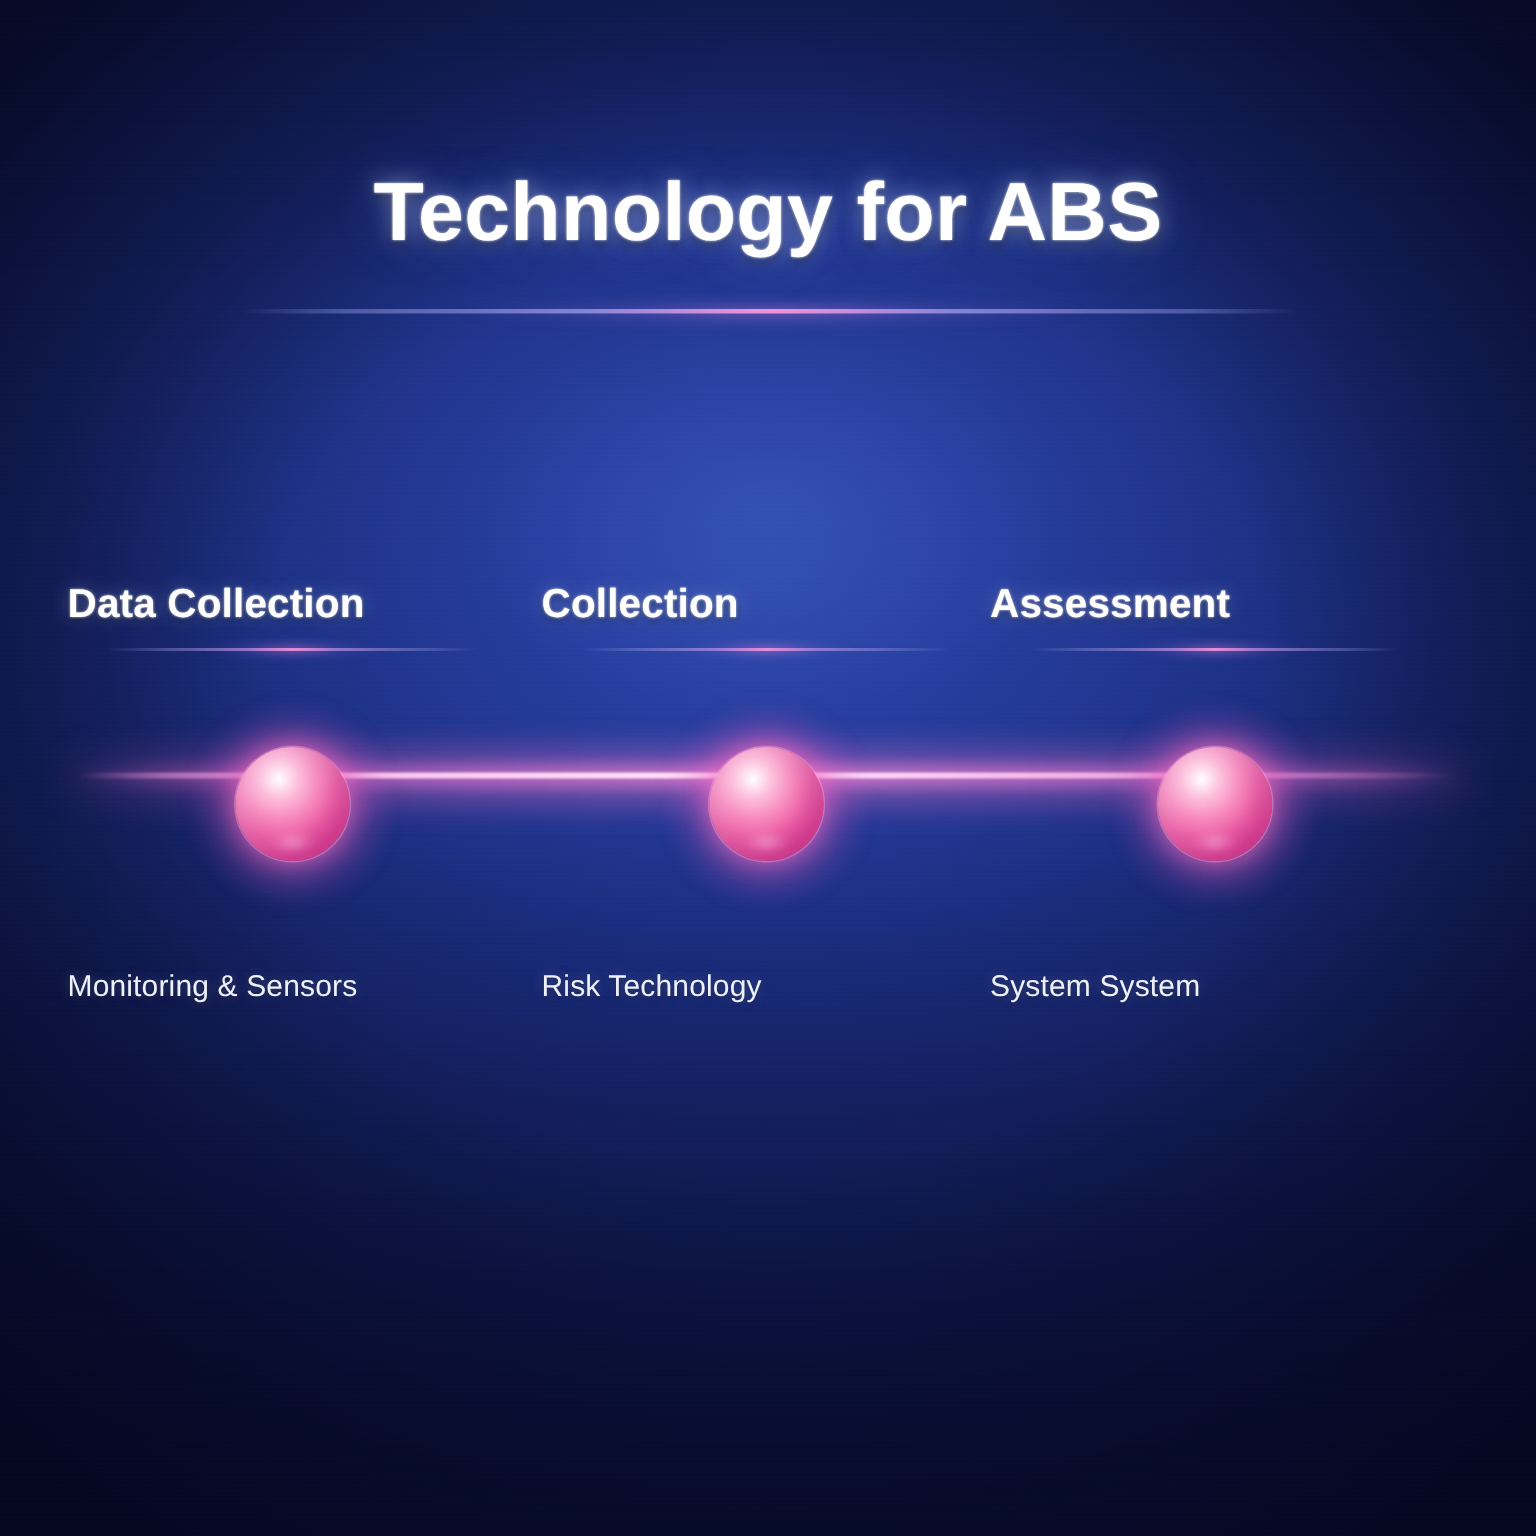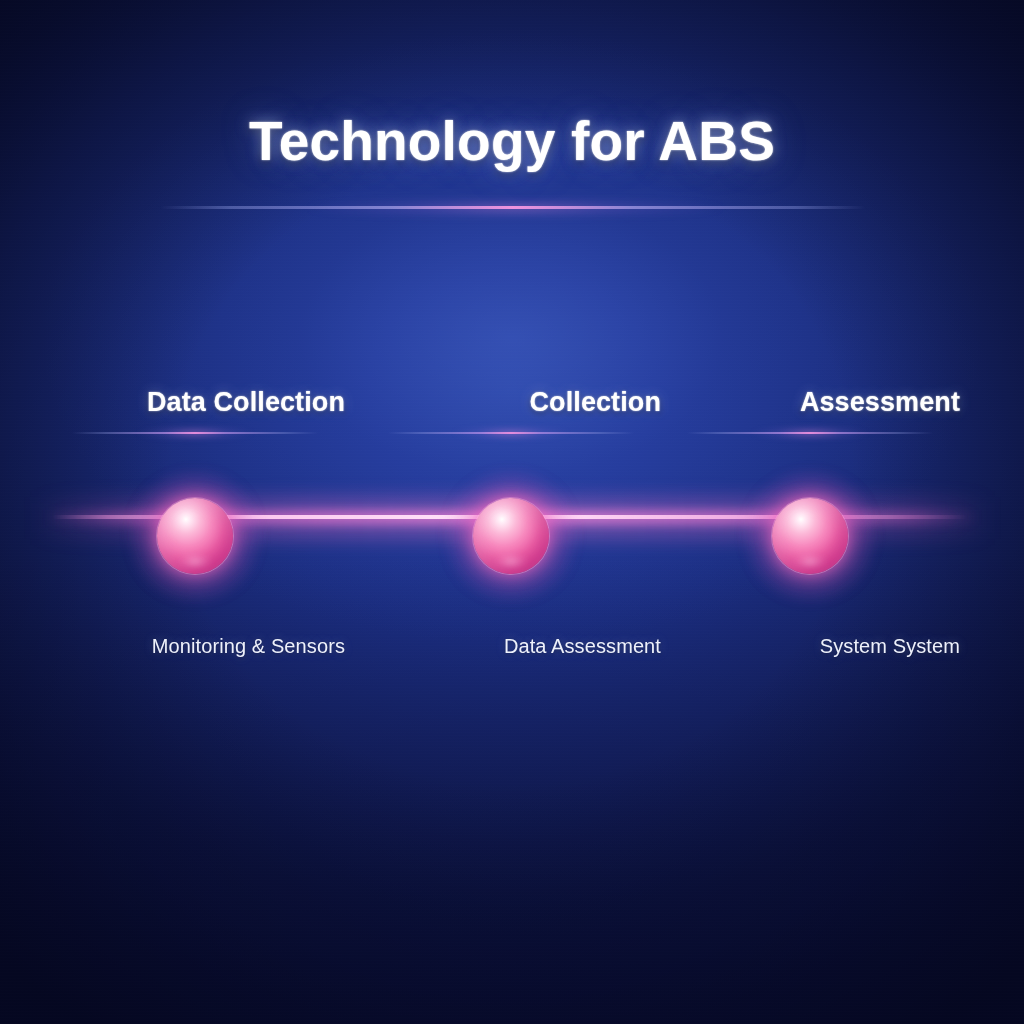--- a/index.html
+++ b/index.html
@@ -172,21 +172,21 @@
         rgba(255,200,240,0.0) 100%);
     border-radius: 2px;
     filter: blur(0.6px);
   }
 
   
   .step {
     position: absolute;
     top: 386px;
     width: 300px;
-    text-align: right;
+    text-align: left;
   }
   .step-heading {
     font-size: 27px;
     font-weight: 700;
     color: #ffffff;
     letter-spacing: 0.1px;
     line-height: 1.2;
     text-shadow:
       0 0 2px rgba(255,255,255,0.7),
       0 0 12px rgba(175,195,255,0.45),
@@ -277,21 +277,21 @@
     height: 20%;
     border-radius: 50%;
     background: radial-gradient(ellipse 50% 50% at 50% 50%,
         rgba(255,215,240,0.55) 0%,
         rgba(255,190,230,0.18) 55%,
         rgba(255,180,225,0.0) 100%);
     filter: blur(3px);
   }
 
   .step-caption {
-    margin-top: 36px;
+    margin-top: 48px;
     font-size: 20px;
     font-weight: 400;
     color: #eef1fb;
     letter-spacing: 0.1px;
     text-shadow:
       0 0 8px rgba(160,180,250,0.35),
       0 1px 4px rgba(0,0,0,0.45);
   }
 </style>
 </head>
@@ -325,21 +325,21 @@
     <div class="step-caption">Monitoring &amp; Sensors</div>
   </div>
 
   <div class="step" style="left:361px;">
     <div class="step-heading">Collection</div>
     <div class="step-underline"></div>
     <div class="node-wrap">
       <div class="node-halo"></div>
       <div class="node-sphere"></div>
     </div>
-    <div class="step-caption">Data Assessment</div>
+    <div class="step-caption">Risk Technology</div>
   </div>
 
   <div class="step" style="left:660px;">
     <div class="step-heading">Assessment</div>
     <div class="step-underline"></div>
     <div class="node-wrap">
       <div class="node-halo"></div>
       <div class="node-sphere"></div>
     </div>
     <div class="step-caption">System System</div>

